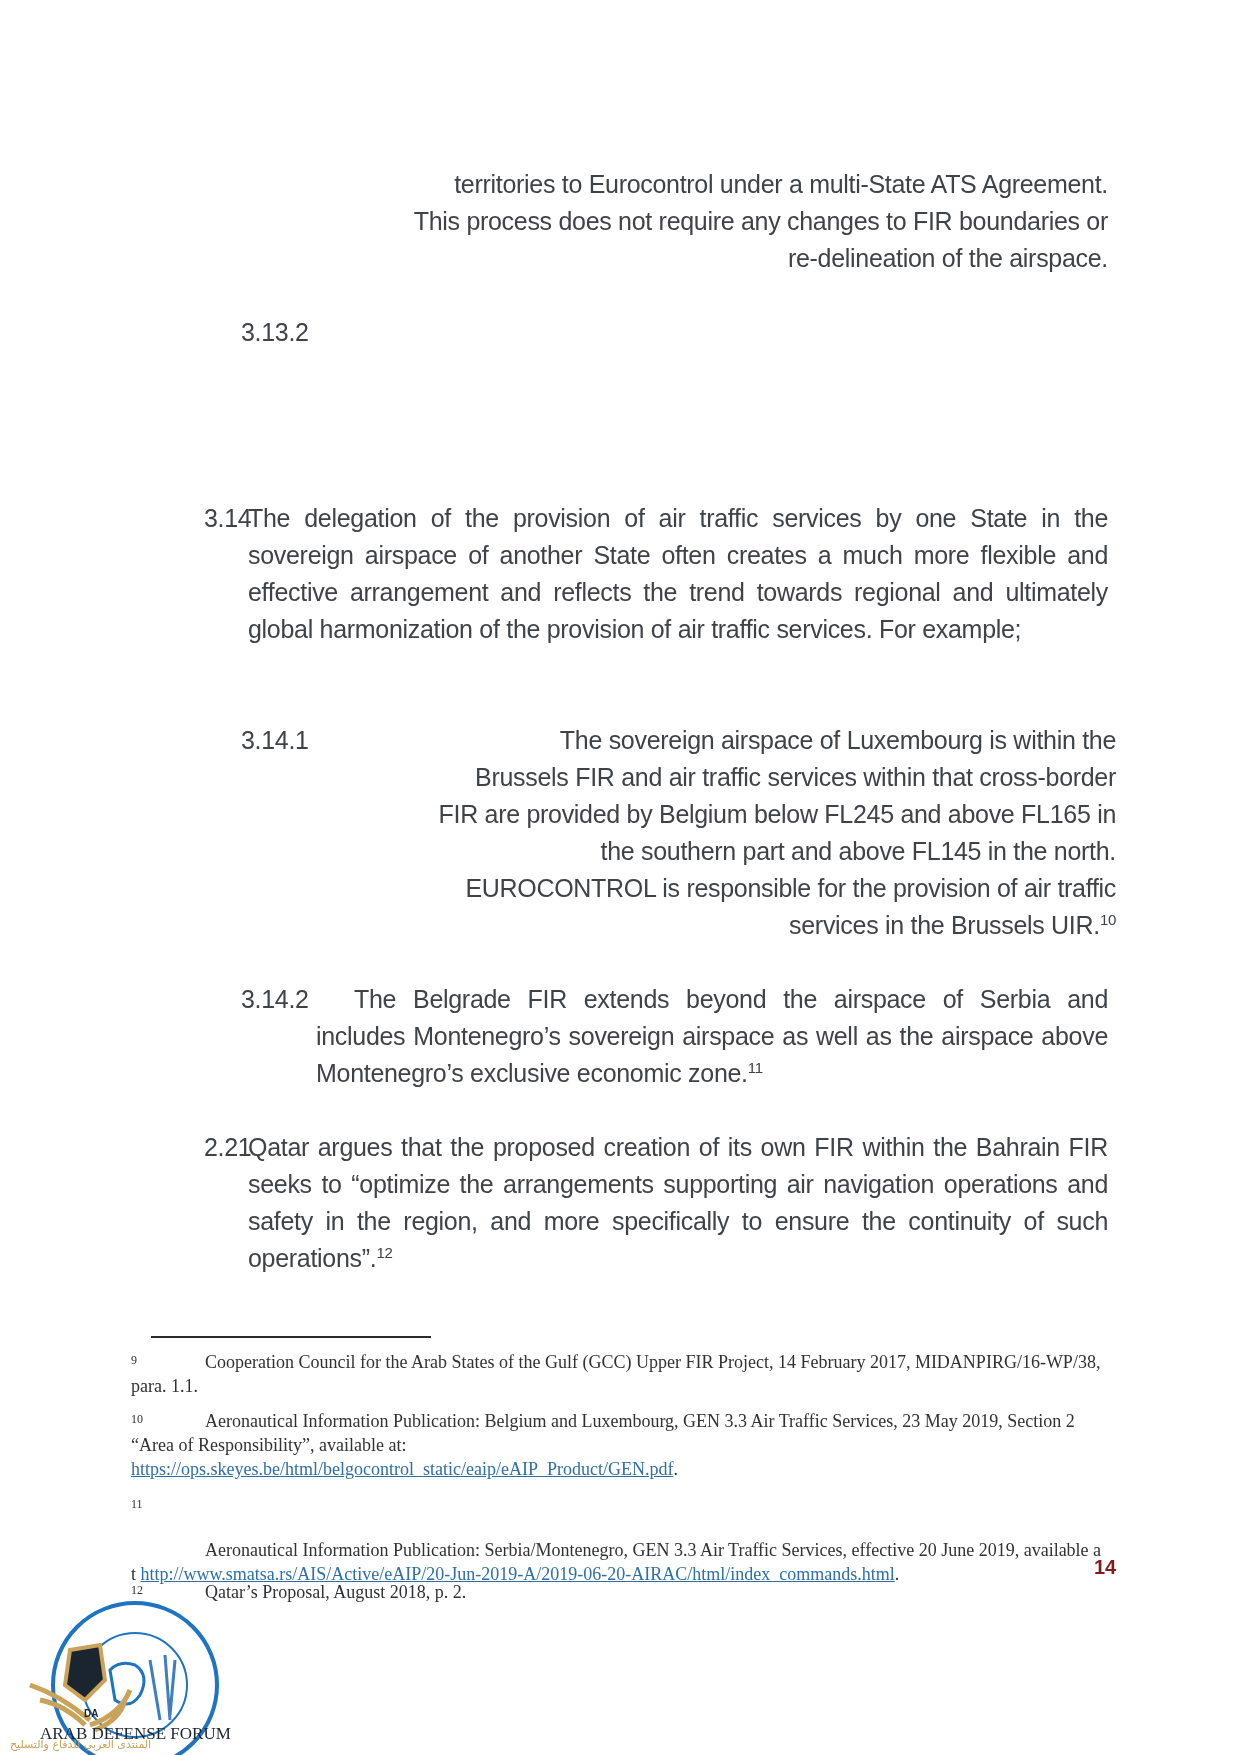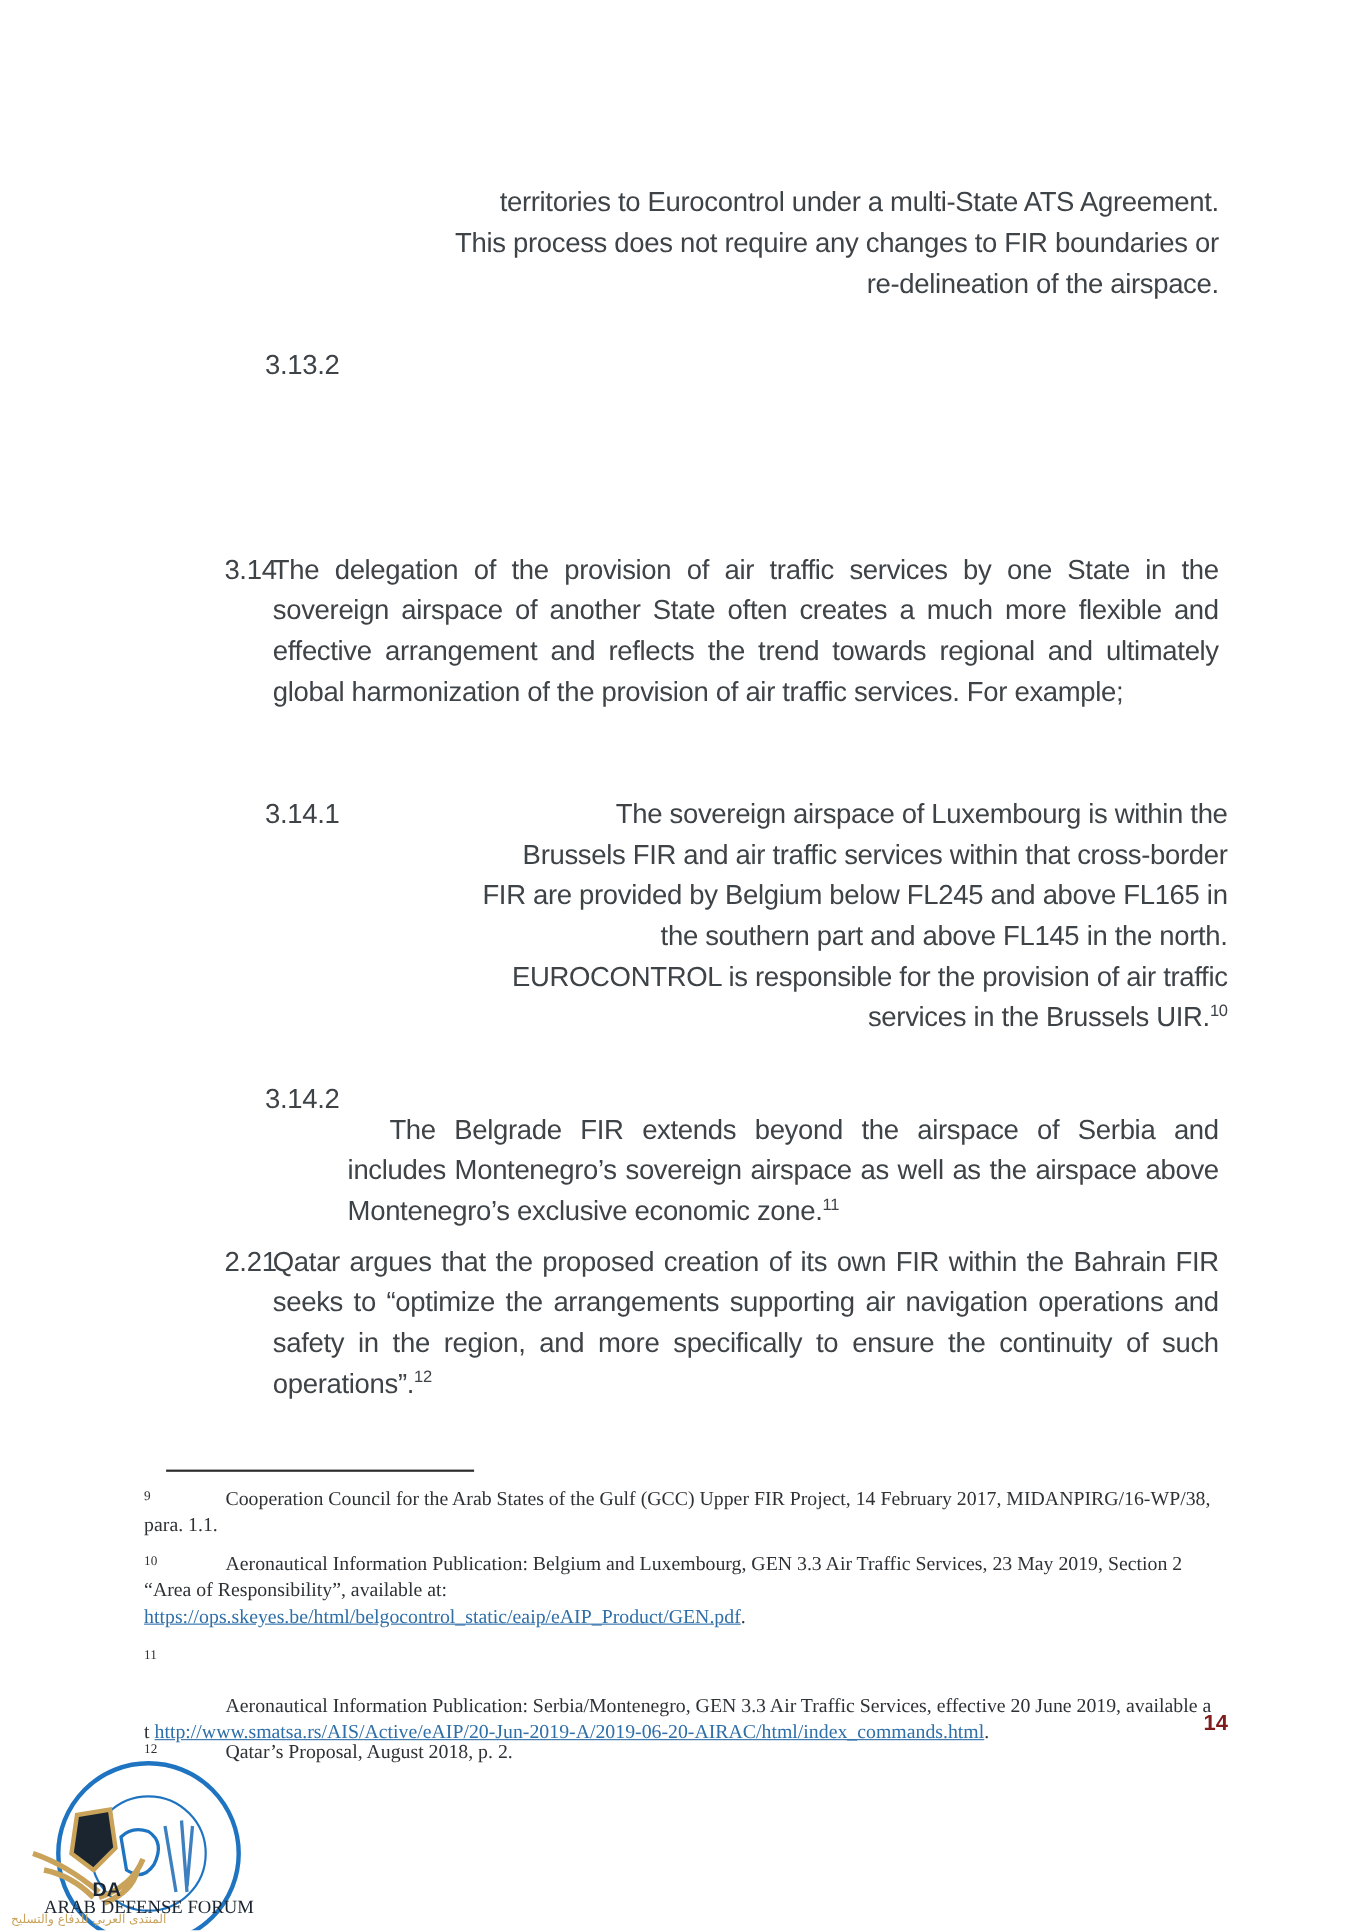--- a/index.html
+++ b/index.html
@@ -39,21 +39,21 @@
   <div class="para body-text" style="left:316px; top:722px; width:800px;">
     <div style="padding-left:38px;"><span>The sovereign airspace of Luxembourg is within the</span></div>
     <div>Brussels FIR and air traffic services within that cross-border</div>
     <div>FIR are provided by Belgium below FL245 and above FL165 in</div>
     <div>the southern part and above FL145 in the north.</div>
     <div>EUROCONTROL is responsible for the provision of air traffic</div>
     <div><span>services in the Brussels UIR.</span><sup>10</sup></div>
   </div>
 
   <div class="num body-text" style="left:241px; top:981px;">3.14.2</div>
-  <div class="para body-text justify" style="left:316px; top:981px; width:792px; text-indent:38px;margin-top:28px;">
+  <div class="para body-text justify" style="left:316px; top:981px; width:792px; text-indent:38px;">
     <span>The Belgrade FIR extends beyond the airspace of Serbia and includes Montenegro’s sovereign airspace as well as the airspace above Montenegro’s exclusive economic zone.</span><sup>11</sup>
   </div>
 
   <div class="num body-text" style="left:204px; top:1129px;">2.21</div>
   <div class="para body-text justify" style="left:248px; top:1129px; width:860px;">
     <span>Qatar argues that the proposed creation of its own FIR within the Bahrain FIR seeks to “optimize the arrangements supporting air navigation operations and safety in the region, and more specifically to ensure the continuity of such operations”.</span><sup>12</sup>
   </div>
 
   <div class="rule"></div>
 
@@ -82,18 +82,18 @@
   <div class="stamp">
     <svg width="230" height="165" viewBox="0 0 230 165">
       <circle cx="125" cy="95" r="82" fill="none" stroke="#1f74c2" stroke-width="4"></circle>
       <circle cx="125" cy="95" r="52" fill="none" stroke="#1f74c2" stroke-width="2"></circle>
       <path d="M100 80 q10 -10 25 -5 q15 10 5 30 q-10 15 -25 5 z" fill="none" stroke="#1f74c2" stroke-width="3"></path>
       <path d="M140 70 l10 60 M155 65 l5 65 M165 70 l-5 55" stroke="#3d7fbf" stroke-width="3" fill="none"></path>
       <path d="M60 60 l30 -5 l5 35 l-20 20 l-20 -15 z" fill="#1b2530" stroke="#c9a35a" stroke-width="4"></path>
       <path d="M20 95 q30 10 60 35 M30 110 q25 5 45 25" stroke="#c9a35a" stroke-width="5" fill="none"></path>
       <path d="M120 100 q-10 25 -40 35 M115 110 q-5 20 -30 30" stroke="#c9a35a" stroke-width="5" fill="none"></path>
     </svg>
-    <div style="position:absolute; left:74px; top:118px; font-family:'Liberation Sans',sans-serif; font-weight:bold; font-size:18px; color:#1b2530;">DA</div>
+    <div style="position:absolute; left:74px; top:118px; font-family:'Liberation Sans',sans-serif; font-weight:bold; font-size:10px; color:#1b2530;">DA</div>
     <div style="position:absolute; left:30px; top:134px; font-family:'Liberation Serif',serif; font-weight:normal; font-size:17px; color:#1b2530; white-space:nowrap;">ARAB DEFENSE FORUM</div>
     <div style="position:absolute; left:0px; top:148px; font-family:'DejaVu Sans',sans-serif; font-size:11px; color:#c9a35a; white-space:nowrap;">المنتدى العربي للدفاع والتسليح</div>
   </div>
 
 </div>
 
 </body></html>

